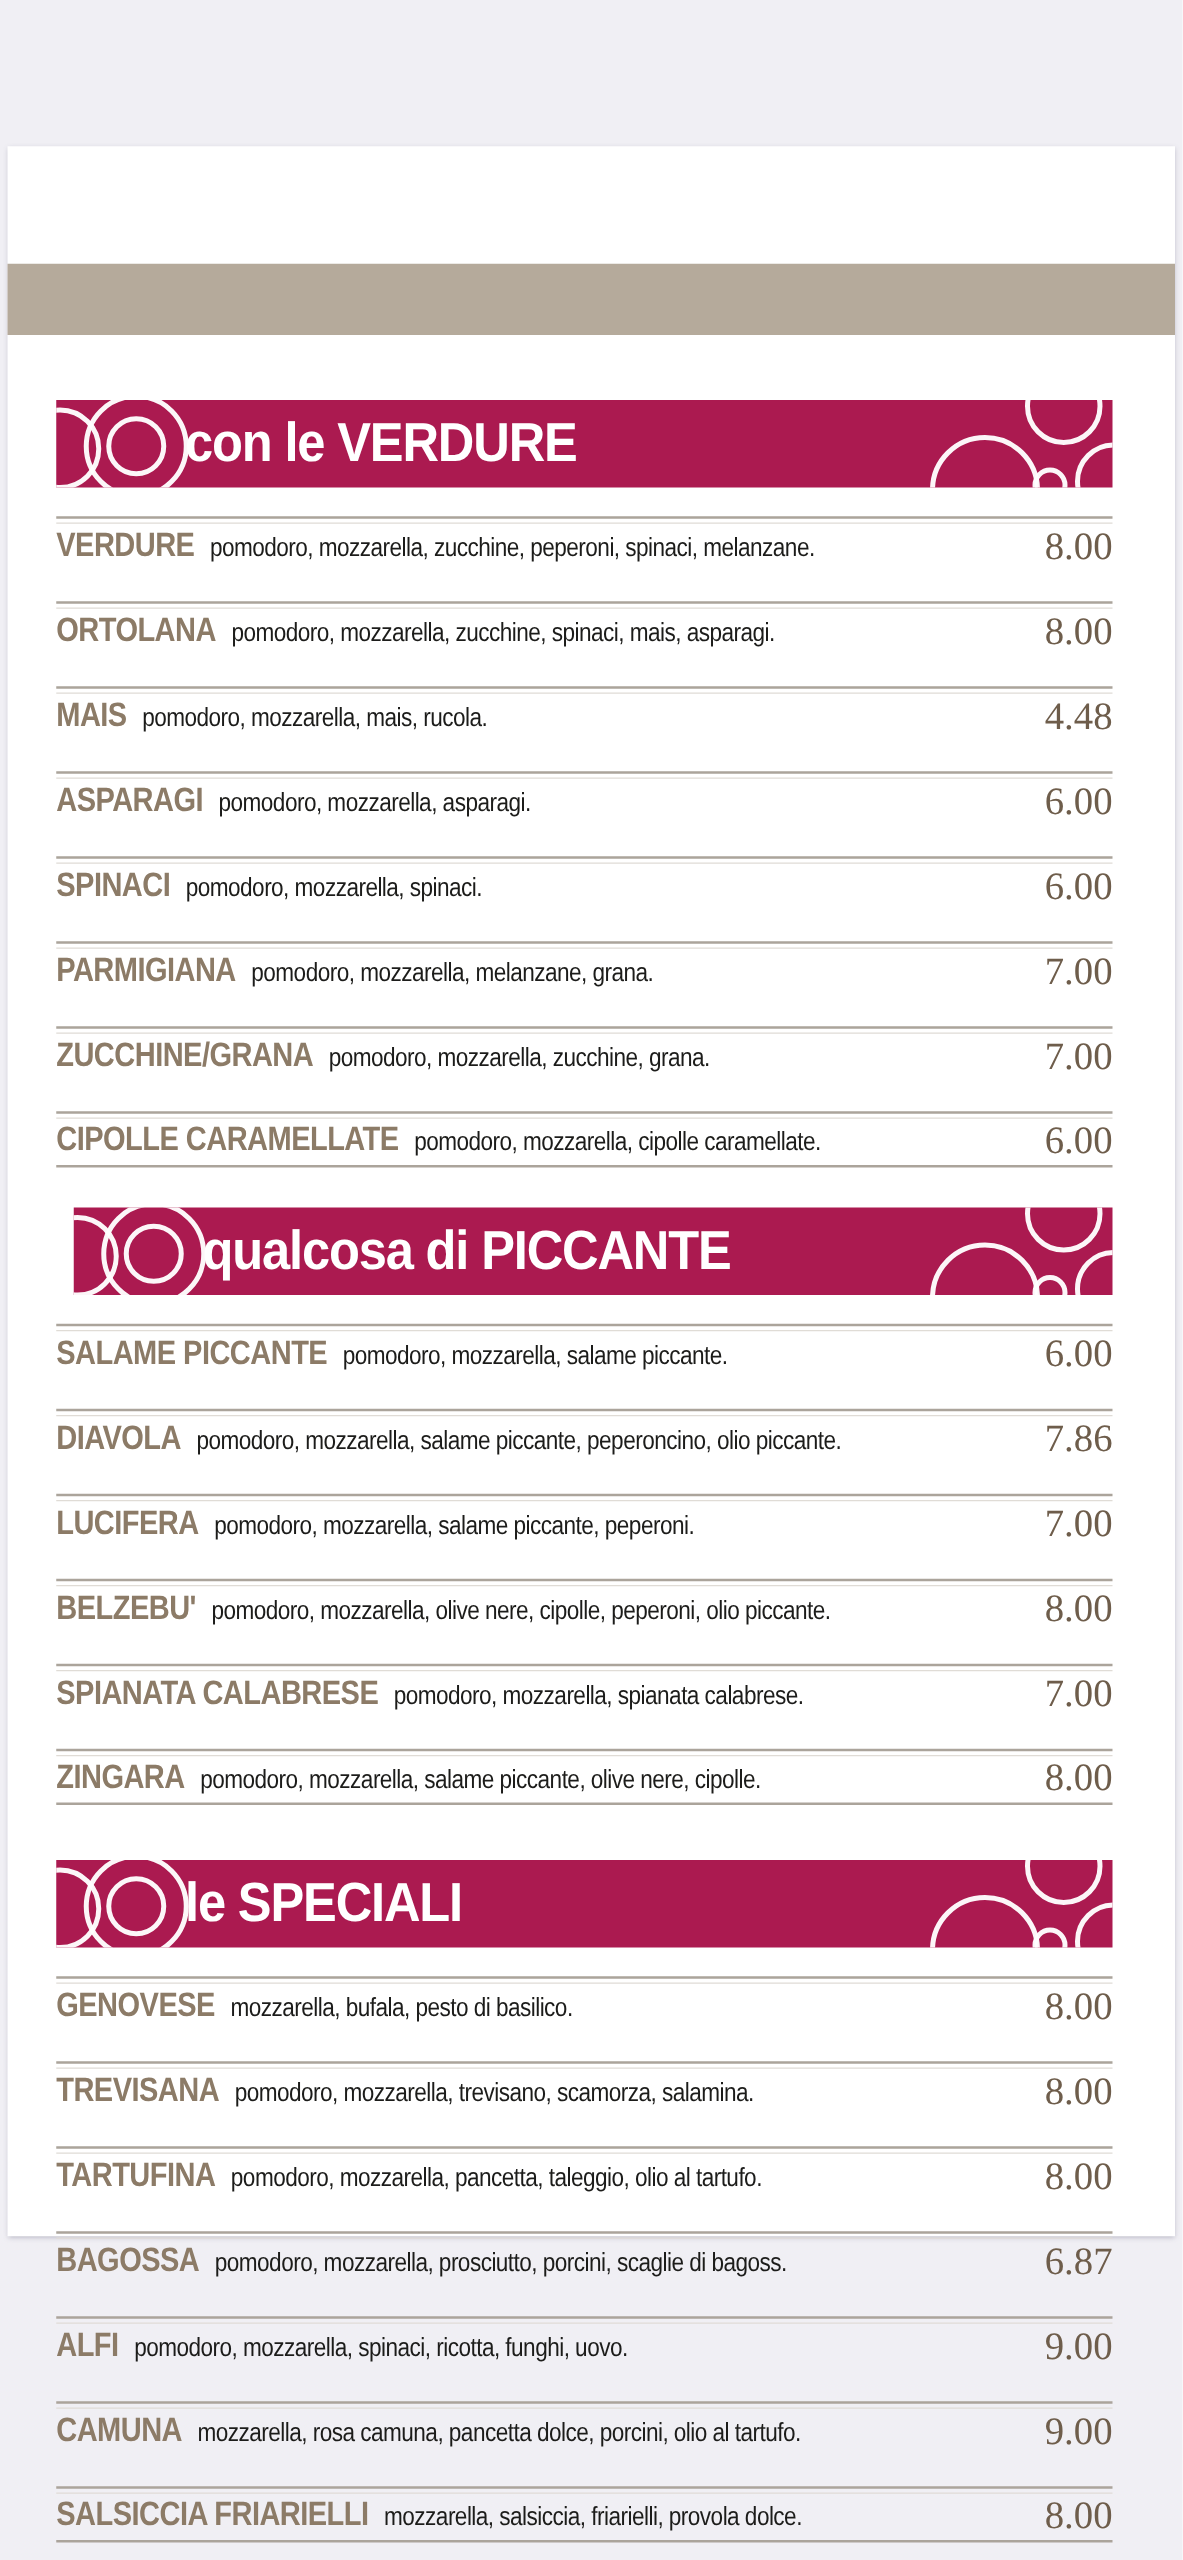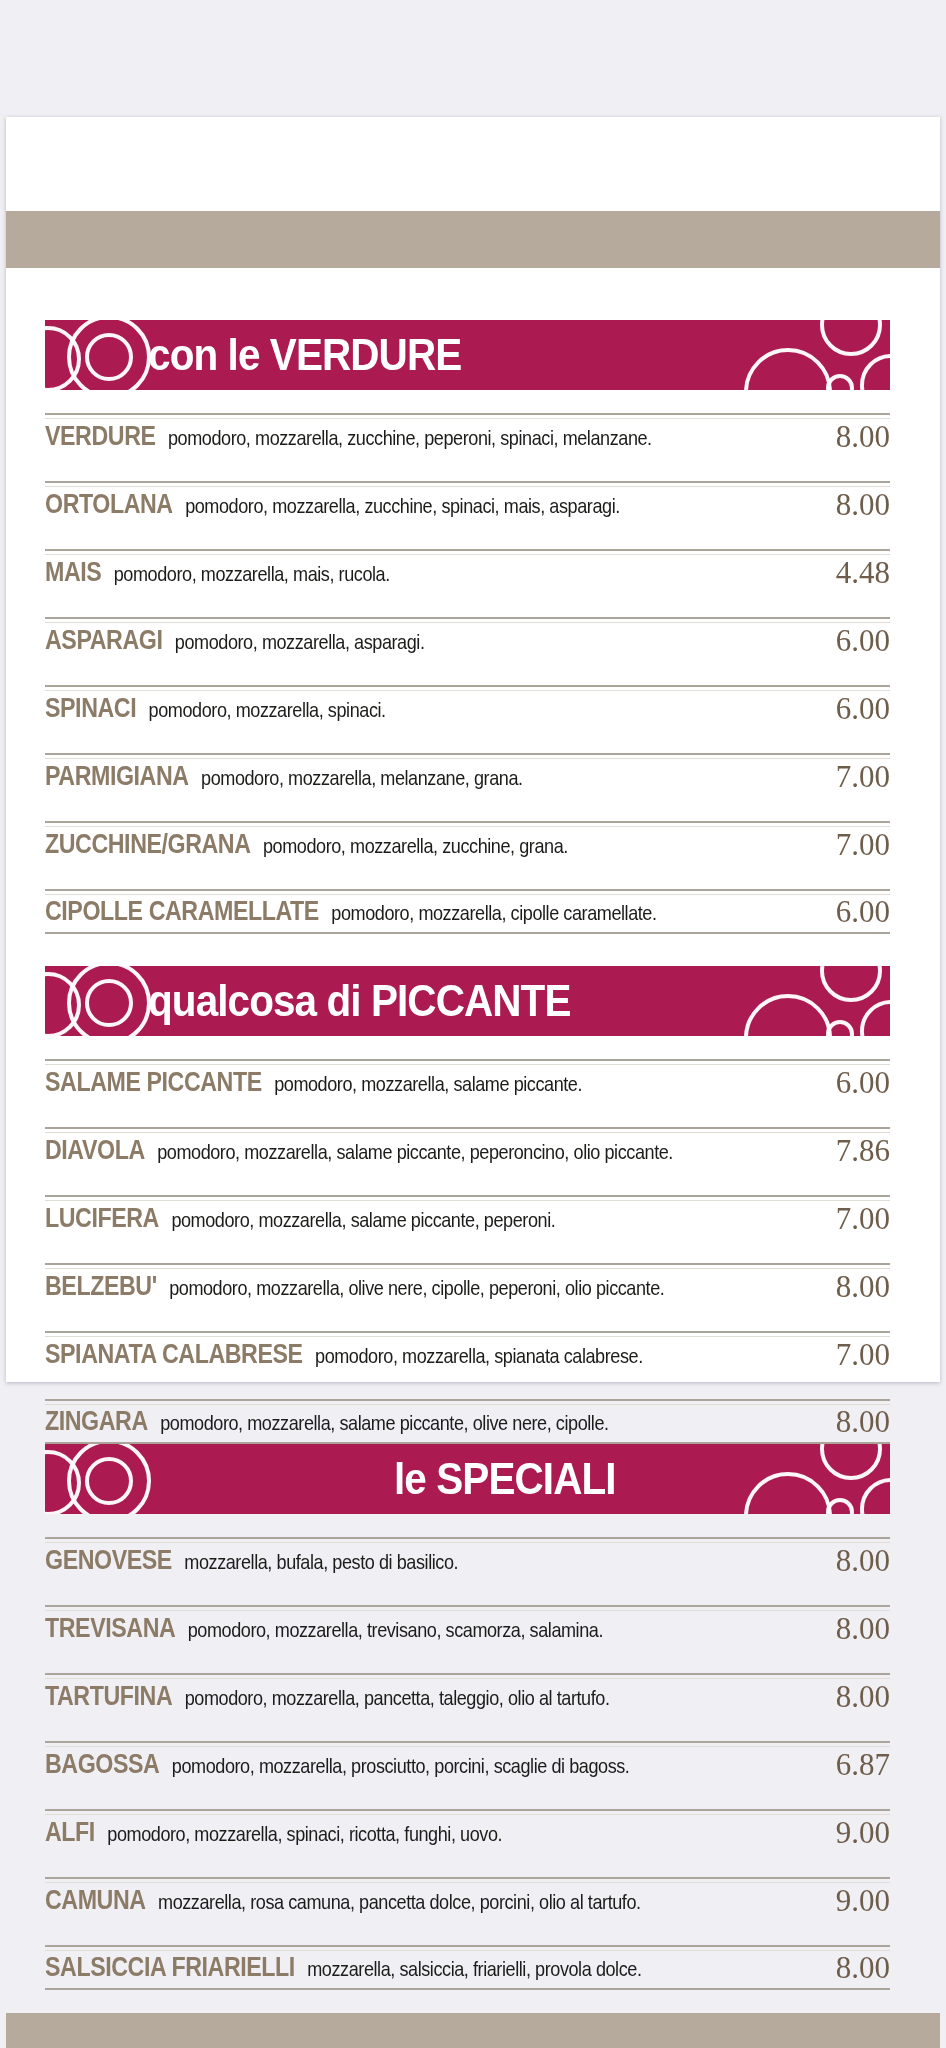--- a/index.html
+++ b/index.html
@@ -15,41 +15,41 @@
   *{margin:0;padding:0;box-sizing:border-box;}
   html,body{width:946px;}
   body{
     height:2048px;
     background:var(--bg);
     font-family:"Liberation Sans", sans-serif;
     overflow:hidden;
   }
   .page{
     width:934px;
-    height:1265px;
+    height:1672px;
     margin:117px auto 0 auto;
     background:#ffffff;
     box-shadow:0 1px 4px rgba(80,80,110,0.35);
     position:relative;
   }
   .spacer-top{height:94px;}
   .tan-band{height:57px;width:100%;background:var(--tan);}
   .tan-band.bottom{height:65px;margin-top:23px;}
   .content{margin-left:39px;width:845px;}
   .band{
     height:70px;
     background:var(--accent);
     position:relative;
     overflow:hidden;
     display:flex;
     align-items:center;
   }
   .section.s0 .band{margin-top:52px;}
-  .section.s1 .band{margin-top:32px;}
-  .section.s2 .band{justify-content:center;}
+  .section.s1 .band{margin-top:32px;margin-left:14px;}
+  .section.s2 .band{margin-top:44px;}
   .band-title{
     position:relative;
     z-index:2;
     color:#ffffff;
     font-size:44px;
     font-weight:bold;
     letter-spacing:-1px;
     padding-left:112px;
     transform:scaleX(0.92);
     transform-origin:left center;

